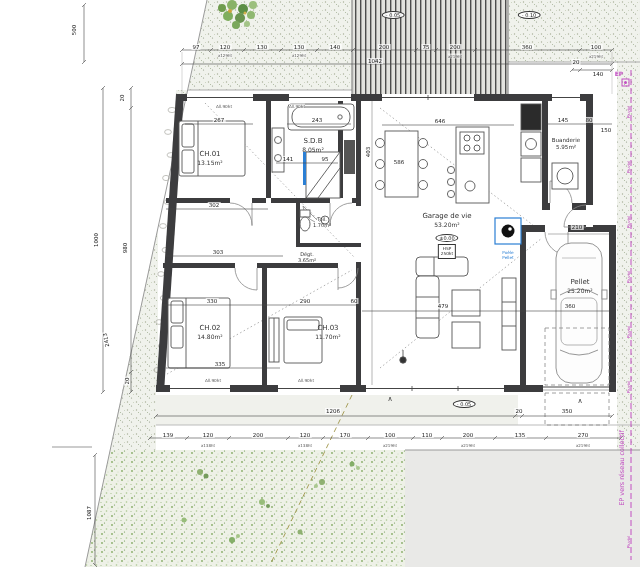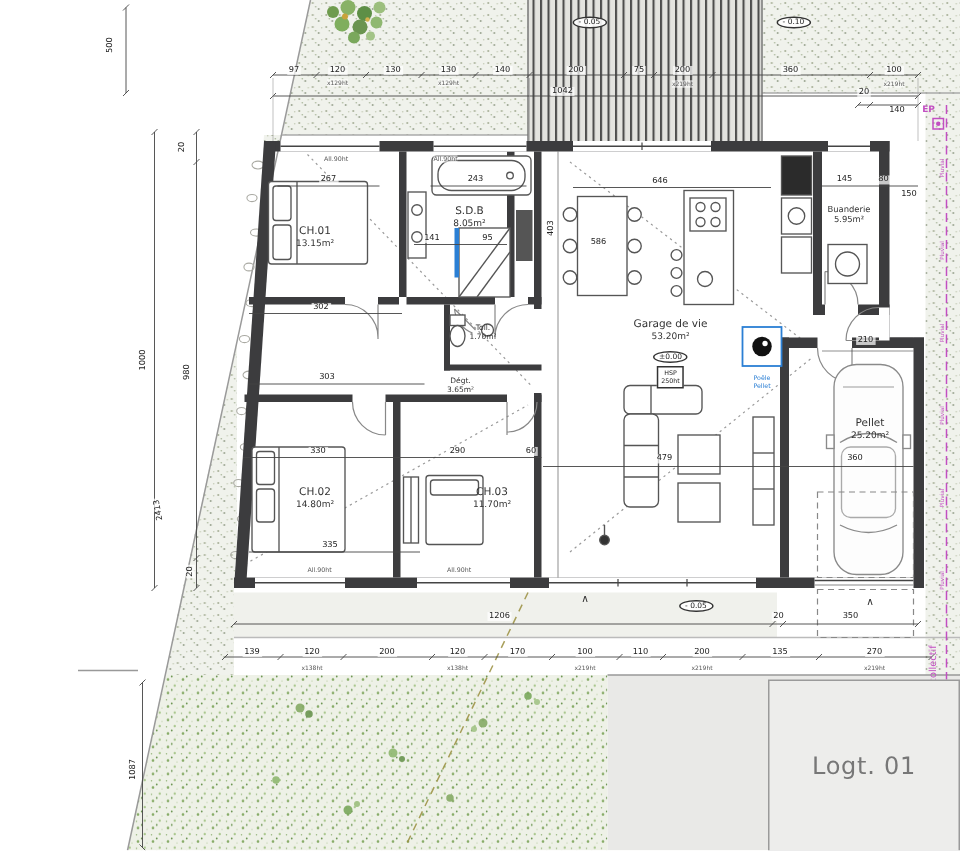--- a/index.html
+++ b/index.html
@@ -553,17 +553,14 @@
 <div class="lbl mag eptag" style="left:619px;top:73px">EP</div>
 <div class="lbl mag epnote rot" style="left:622px;top:468px">EP vers réseau collectif</div>
 <div class="lbl mag eprep rot" style="left:628px;top:112px">Pluvial</div>
 <div class="lbl mag eprep rot" style="left:628px;top:167px">Pluvial</div>
 <div class="lbl mag eprep rot" style="left:628px;top:222px">Pluvial</div>
 <div class="lbl mag eprep rot" style="left:628px;top:277px">Pluvial</div>
 <div class="lbl mag eprep rot" style="left:628px;top:332px">Pluvial</div>
 <div class="lbl mag eprep rot" style="left:628px;top:387px">Pluvial</div>
 <div class="lbl mag eprep rot" style="left:628px;top:542px">Pluvial</div>
 
-<div class="logt">
-  <span>Logt. 01</span>
-</div>
 
 </div>
 
 </body></html>

